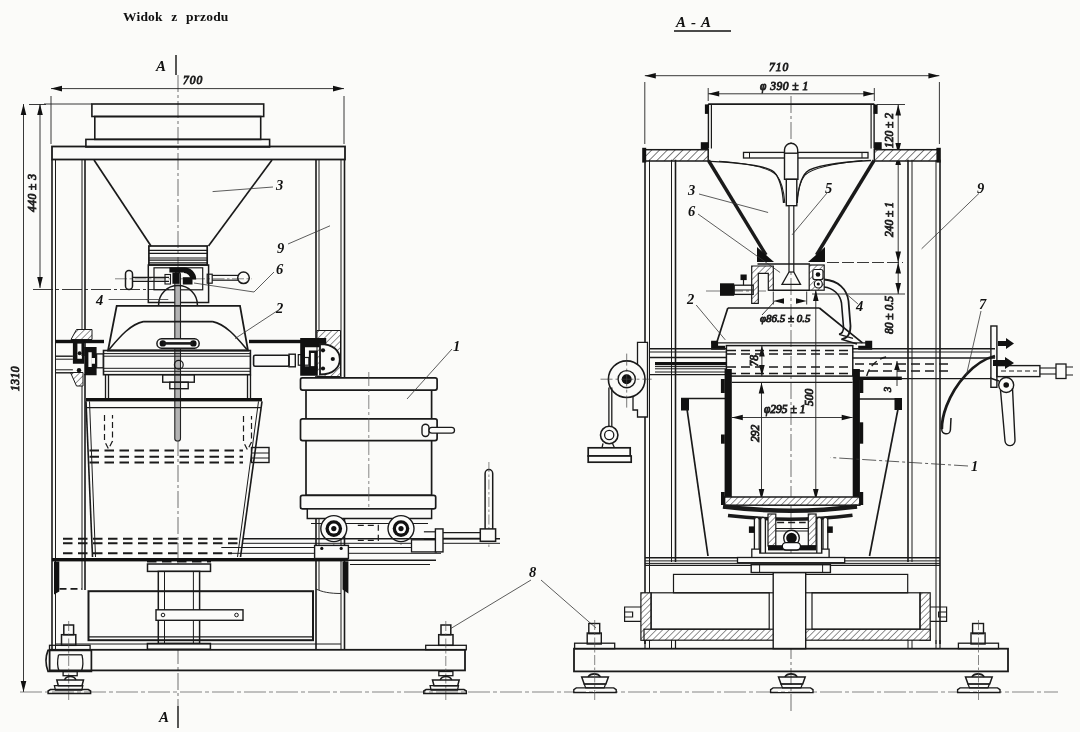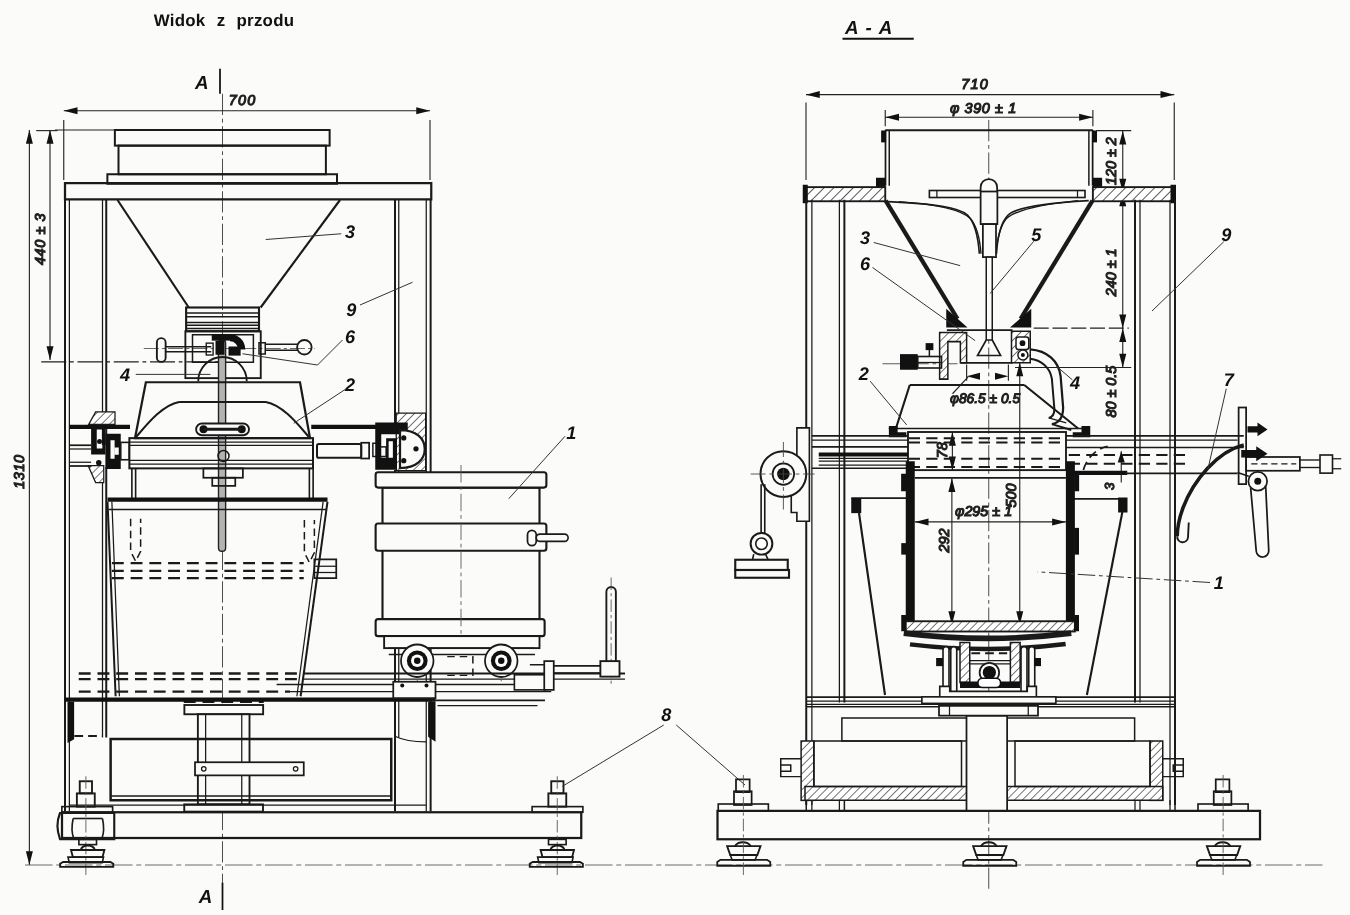--- a/index.html
+++ b/index.html
@@ -1,17 +1,17 @@
 <!DOCTYPE html>
 <html><head>
 <meta charset="utf-8">
 <style>
   html,body{margin:0;padding:0;background:#fbfbf9;}
   .wrap{width:1080px;height:732px;position:relative;overflow:hidden;
-        font-family:Liberation Sans, sans-serif;}
+        font-family:Liberation Serif, serif;}
   svg{position:absolute;left:0;top:0;}
   text{fill:#111;}
 </style>
 </head>
 <body>
 <div class="wrap">
 <svg width="1080" height="732" viewBox="0 0 1080 732">
 <defs>
   <pattern id="hat" width="5.5" height="5.5" patternTransform="rotate(45)" patternUnits="userSpaceOnUse">
     <rect width="5.5" height="5.5" fill="white"></rect>

